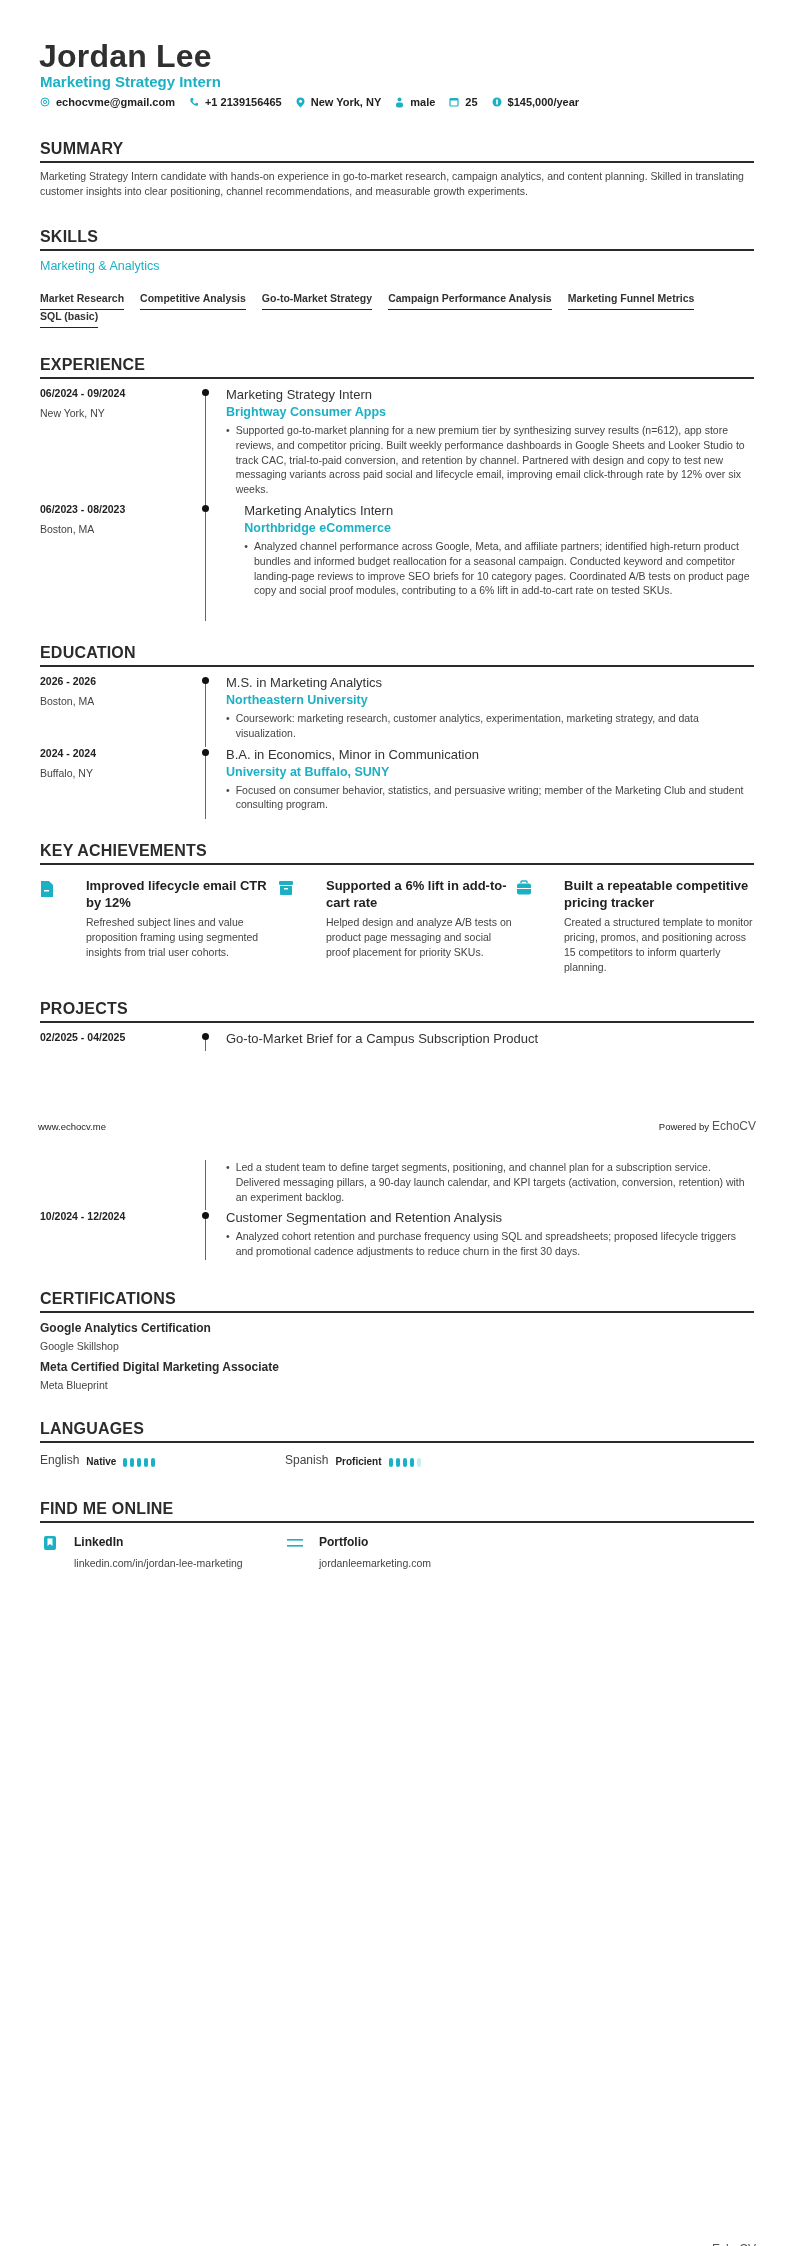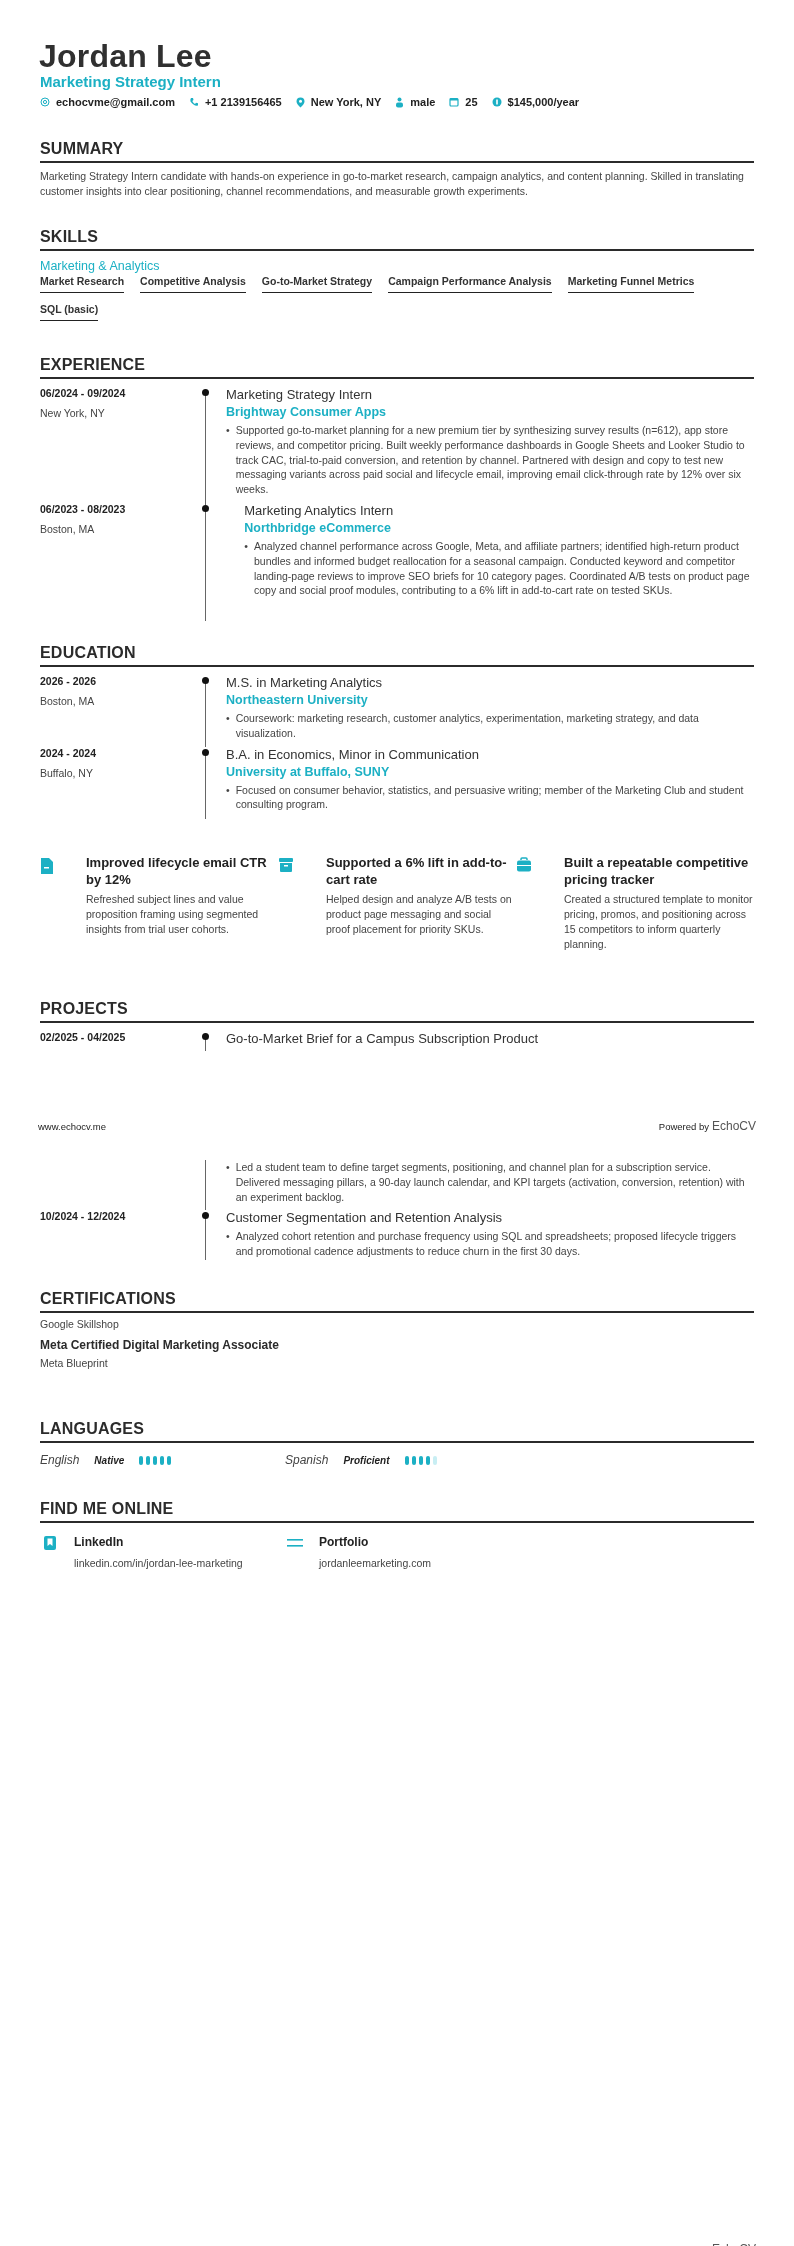--- a/index.html
+++ b/index.html
@@ -6,42 +6,42 @@
   body { width: 794px; height: 2246px; background: #fff; font-family: "Liberation Sans", sans-serif; color: #333; position: relative; overflow: hidden; }
   .name { position: absolute; top: 38px; left: 39px; font-size: 32px; font-weight: bold; color: #303030; letter-spacing: 0.2px; }
   .role { position: absolute; top: 73px; left: 40px; font-size: 15px; font-weight: bold; color: #1cb0c4; }
   .contacts { position: absolute; top: 96px; left: 40px; display: flex; gap: 14px; font-size: 11px; font-weight: bold; color: #222; align-items: center; }
   .contacts .ci { display: flex; align-items: center; gap: 6px; }
   .ico { color: #1cb0c4; display: inline-flex; align-items: center; justify-content: center; }
   .sec-title { font-size: 16px; font-weight: bold; color: #2b2b2b; padding-bottom: 3px; border-bottom: 2px solid #2b2b2b; letter-spacing: 0.2px; }
   .sec { position: absolute; left: 40px; width: 714px; }
   .body-text { font-size: 10.5px; line-height: 15px; color: #444; }
   .skill-cat { font-size: 12.5px; color: #1cb0c4; margin-top: 8px; }
-  .skills { display: flex; flex-wrap: wrap; gap: 10px 16px; margin-top: 2px; width: 714px; }
+  .skills { display: flex; flex-wrap: wrap; gap: 0 16px; margin-top: 19px; width: 714px; }
   .skill { font-size: 10.5px; font-weight: bold; color: #333; padding-bottom: 5px; border-bottom: 1.5px solid #222; }
   .tl-row { display: flex; position: relative; }
   .tl-left { width: 165px; }
   .tl-date { font-size: 10.5px; font-weight: bold; color: #222; }
   .tl-loc { font-size: 10.5px; color: #444; margin-top: 8px; }
   .tl-line { position: absolute; left: 165px; width: 1px; background: #666; }
   .tl-dot { position: absolute; left: 162px; width: 7px; height: 7px; border-radius: 50%; background: #111; }
   .tl-right { margin-left: 21px; width: 528px; }
   .tl-title { font-size: 13px; color: #333; }
   .tl-org { font-size: 12.5px; font-weight: bold; color: #1cb0c4; margin-top: 3px; }
   .bullet { display: flex; gap: 6px; font-size: 10.5px; line-height: 14.8px; color: #444; margin-top: 4px; }
   .bullet .dot { flex: 0 0 auto; }
   .ach-grid { display: flex; margin-top: 12px; }
   .ach { width: 245px; display: flex; gap: 32px; }
   .ach-ico { width: 20px; color: #1cb0c4; padding-top: 3px; }
   .ach-title { font-size: 13px; font-weight: bold; color: #222; line-height: 17px; }
   .ach-desc { font-size: 10.5px; color: #444; line-height: 15px; margin-top: 4px; }
   .cert-name { font-size: 12px; font-weight: bold; color: #2b2b2b; margin-top: 8px; }
   .cert-iss { font-size: 10.5px; color: #444; margin-top: 5px; }
   .lang-row { display: flex; margin-top: 10px; }
-  .lang { width: 245px; display: flex; align-items: center; gap: 15px; font-style: italic; }
+  .lang { width: 245px; display: flex; align-items: flex-end; gap: 7px; }
   .lang-name { font-size: 12px; color: #444; }
   .lang-lvl { font-size: 10px; font-weight: bold; color: #222; }
   .pips { display: flex; gap: 3px; }
   .pip { width: 4px; height: 9px; border-radius: 2px; background: #1cb0c4; }
   .pip.off { background: #c8eef3; }
   .online-row { display: flex; margin-top: 12px; }
   .online { width: 245px; display: flex; gap: 14px; }
   .online-label { font-size: 12px; font-weight: bold; color: #222; }
   .online-url { font-size: 10.5px; color: #444; margin-top: 8px; }
   .footer { position: absolute; left: 38px; width: 718px; display: flex; justify-content: space-between; font-size: 9.5px; color: #222; align-items: baseline; margin-top: 16px; }
@@ -192,20 +192,21 @@
       <div class="tl-org">University at Buffalo, SUNY</div>
       <div class="bullet">
           <span class="dot">•</span>
           <span>Focused on consumer behavior, statistics, and persuasive writing; member of the Marketing Club and student consulting program.</span>
         </div>
     </div>
   </div>
 </div>
 
 <div class="sec" style="top:842px;">
+  <div class="sec-title">KEY ACHIEVEMENTS</div>
   <div class="ach-grid">
     <div class="ach">
       <div class="ach-ico"><svg width="14" height="18" viewBox="0 0 14 18">
             <path d="M1 1 H9 L13 5 V17 H1Z" fill="#1cb0c4"></path>
             <rect x="4" y="10" width="5" height="1.5" fill="#fff"></rect>
           </svg></div>
       <div>
         <div class="ach-title">Improved lifecycle email CTR by 12%</div>
         <div class="ach-desc">Refreshed subject lines and value proposition framing using segmented insights from trial user cohorts.</div>
       </div>
@@ -276,20 +277,21 @@
       <div class="bullet">
           <span class="dot">•</span>
           <span>Analyzed cohort retention and purchase frequency using SQL and spreadsheets; proposed lifecycle triggers and promotional cadence adjustments to reduce churn in the first 30 days.</span>
         </div>
     </div>
   </div>
 </div>
 
 <div class="sec" style="top:1290px;">
   <div class="sec-title">CERTIFICATIONS</div>
+  <div class="cert-name">Google Analytics Certification</div>
   <div class="cert-iss">Google Skillshop</div>
   <div class="cert-name">Meta Certified Digital Marketing Associate</div>
   <div class="cert-iss">Meta Blueprint</div>
 </div>
 
 <div class="sec" style="top:1420px;">
   <div class="sec-title">LANGUAGES</div>
   <div class="lang-row">
     <div class="lang">
       <span class="lang-name">English</span>

